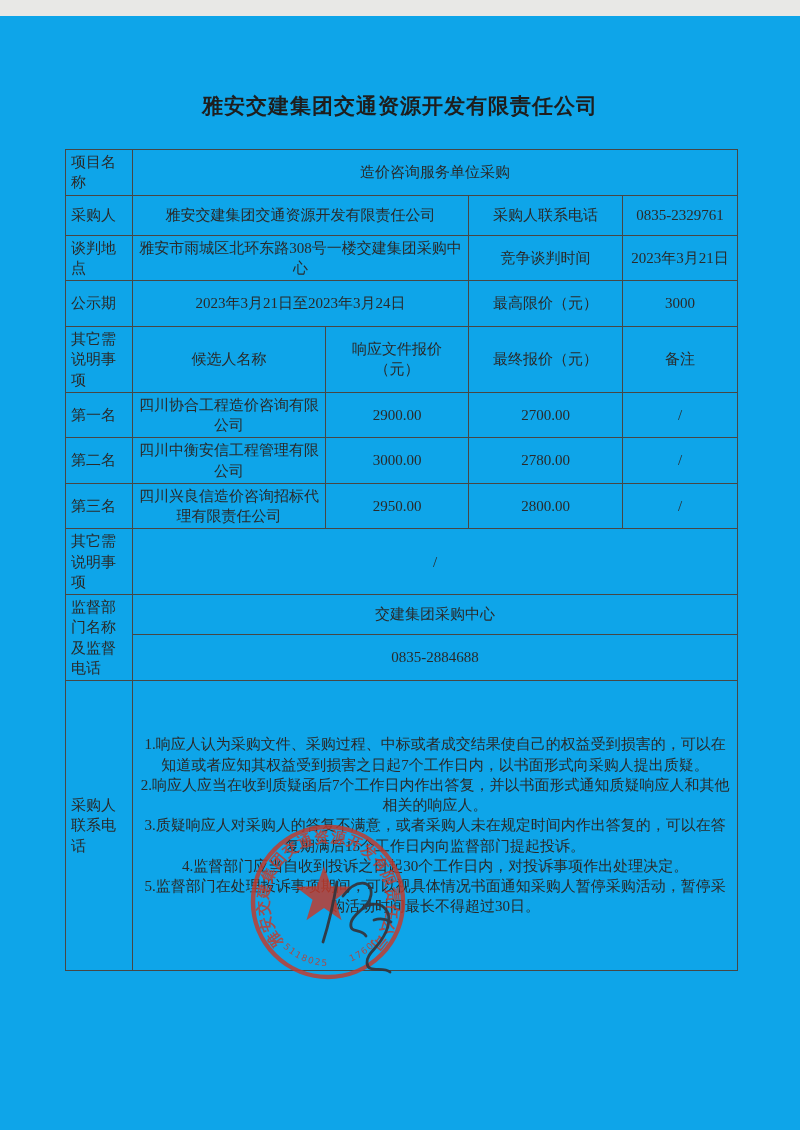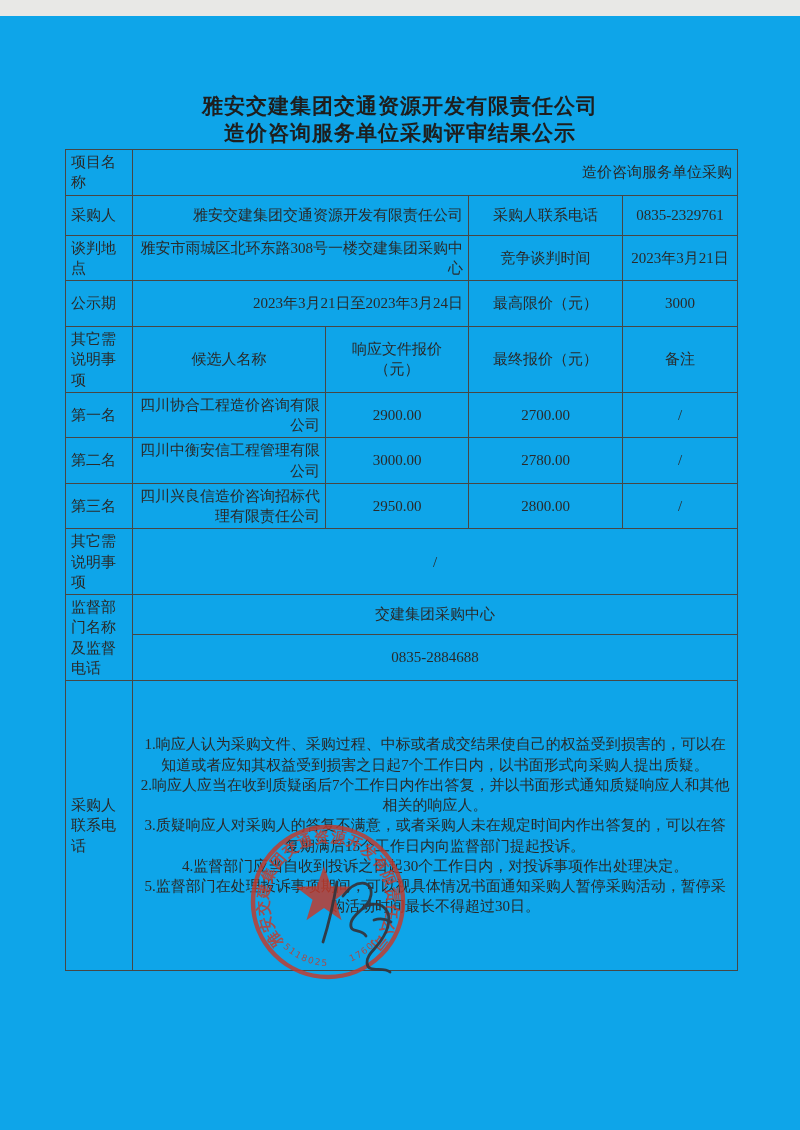--- a/index.html
+++ b/index.html
@@ -31,21 +31,21 @@
   table.doc td, table.doc th {
     padding: 2px 5px;
     vertical-align: middle;
     font-weight: normal;
     line-height: 1.35;
     color: #2a2a2a;
     overflow: hidden;
   }
   .lab   { text-align: left; }
   .cent  { text-align: center; }
-  .left  { text-align: right; padding-left: 7px; font-family: Liberation Serif, serif; }
+  .left  { text-align: center; padding-left: 7px; font-family: Liberation Serif, serif; }
   tr.r1  { height: 39px; }
   tr.r2  { height: 40px; }
   tr.r3  { height: 40px; }
   tr.r4  { height: 46px; }
   tr.r5  { height: 37px; }
   tr.r6  { height: 40px; }
   tr.r7  { height: 40px; }
   tr.r8  { height: 42px; }
   tr.r9  { height: 40px; }
   tr.r10a{ height: 35px; }
@@ -69,21 +69,20 @@
     pointer-events: none;
   }
   .stamp-wrap svg { display: block; }
 </style>
 </head>
 <body>
 
 <div class="page">
 
   <div class="title l1">雅安交建集团交通资源开发有限责任公司</div>
-  <div class="title l2">造价咨询服务单位采购评审结果公示</div>
 
   <table class="doc">
     <colgroup>
       <col style="width:67px">
         <col style="width:193px">
         <col style="width:143px">
       <col style="width:154px">
         <col style="width:115px">
     </colgroup>
     <tbody>

